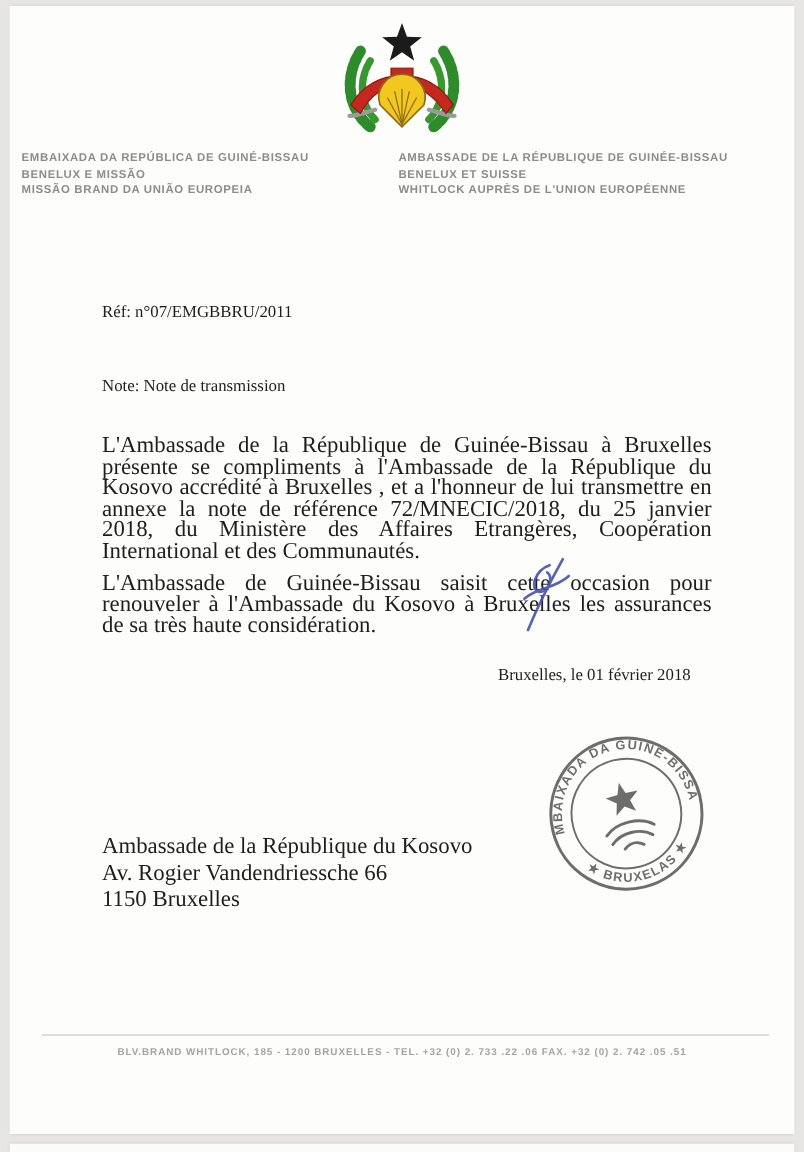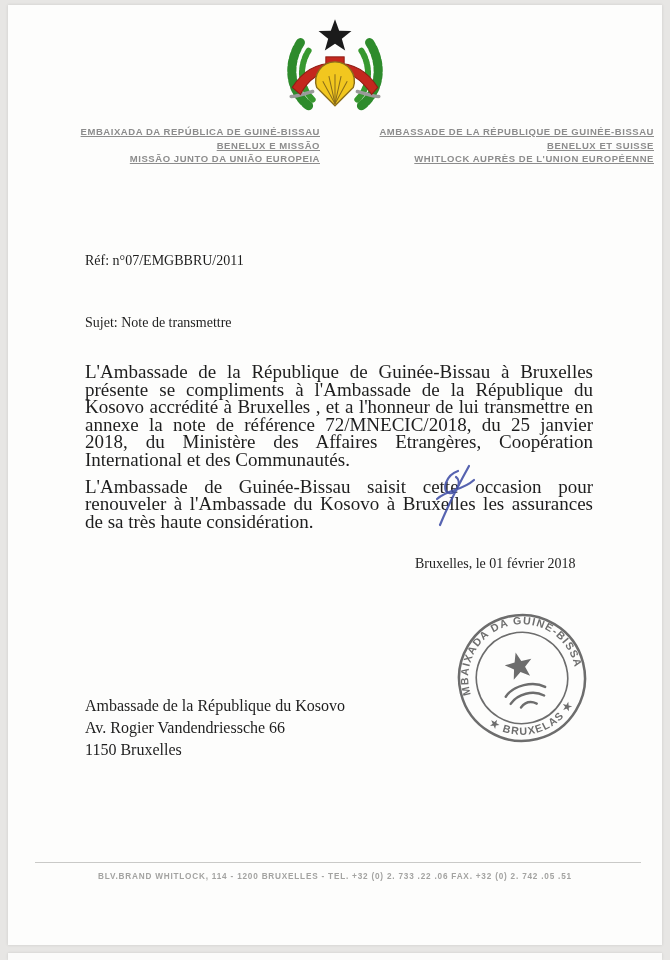--- a/index.html
+++ b/index.html
@@ -11,35 +11,35 @@
   .page{
     position:absolute;left:8px;top:5px;width:654px;height:940px;
     background:#fdfdfc;box-shadow:0 0 3px rgba(0,0,0,.12);
   }
   .next-page-edge{
     position:absolute;left:8px;top:953px;width:654px;height:7px;
     background:#fbfbfa;box-shadow:0 0 3px rgba(0,0,0,.12);
   }
   .emblem{position:absolute;left:270px;top:7px;width:114px;height:106px}
   .hdr{
-    position:absolute;text-align:right;color:#8c8c8c;
-    font-size:9.5px;line-height:13.5px;letter-spacing:.55px;font-weight:600;text-decoration:underline;
+    position:absolute;text-align:left;color:#8c8c8c;
+    font-size:9.5px;line-height:13.5px;letter-spacing:.55px;font-weight:600;
   }
   .hdr-left{left:10px;top:120px;width:302px}
   .hdr-right{left:324px;top:120px;width:322px}
   .serif{font-family:"Liberation Serif",serif;color:#1e1e1e}
   .ref-line{position:absolute;left:77px;top:248px;font-size:14px}
   .subject-line{position:absolute;left:77px;top:310px;font-size:14px}
   .letter-body{position:absolute;left:77px;top:358px;width:508px;font-size:19px;line-height:17.6px;text-align:justify}
   .letter-body p{margin:0}
   .letter-body p + p{margin-top:9px}
   .signature{position:absolute;left:420px;top:458px;width:60px;height:66px}
   .date-line{position:absolute;left:407px;top:551px;font-size:14px}
   .stamp{position:absolute;left:447px;top:606px;width:134px;height:134px;transform:rotate(-14deg);opacity:.82}
-  .recipient{position:absolute;left:77px;top:690px;font-size:16px;line-height:22px}
+  .recipient{position:absolute;left:77px;top:690px;font-size:19px;line-height:22px}
   .footer-rule{position:absolute;left:27px;top:857px;width:606px;border-top:1px solid #c9c9c7;height:0}
   .footer{
     position:absolute;left:0;top:864px;width:654px;text-align:center;
     color:#a3a3a1;font-size:8.2px;line-height:15px;letter-spacing:.8px;font-weight:600;
   }
 </style>
 </head>
 <body>
 
 <div class="page">
@@ -65,30 +65,30 @@
         <path d="M56,90 L50,63"></path>
         <path d="M56,90 L56,61"></path>
       <path d="M56,90 L62,63"></path>
         <path d="M56,90 L68,68"></path>
     </g>
   </svg>
 
   <div class="hdr hdr-left">
     <div>EMBAIXADA DA  REPÚBLICA DE GUINÉ-BISSAU</div>
     <div>BENELUX E MISSÃO</div>
-    <div>MISSÃO JUNTO DA UNIÃO EUROPEIA</div>
+    <div>MISSÃO BRAND DA UNIÃO EUROPEIA</div>
   </div>
   <div class="hdr hdr-right">
     <div>AMBASSADE DE LA RÉPUBLIQUE DE GUINÉE-BISSAU</div>
     <div>BENELUX ET SUISSE</div>
     <div>WHITLOCK AUPRÈS DE L'UNION EUROPÉENNE</div>
   </div>
 
   <div class="serif ref-line">Réf: n°07/EMGBBRU/2011</div>
-  <div class="serif subject-line">Sujet: Note de transmettre</div>
+  <div class="serif subject-line">Note: Note de transmission</div>
 
   <div class="serif letter-body">
     <p>L'Ambassade de la République de Guinée-Bissau à Bruxelles présente se compliments à l'Ambassade de la République du Kosovo accrédité à Bruxelles , et a l'honneur de lui transmettre en annexe la note de référence 72/MNECIC/2018, du 25 janvier 2018, du Ministère des Affaires Etrangères, Coopération International et des Communautés.</p>
     <p>L'Ambassade de Guinée-Bissau saisit cette occasion pour renouveler à l'Ambassade du Kosovo à Bruxelles les assurances de sa très haute considération.</p>
   </div>
 
   <svg class="signature" viewBox="0 0 60 66" aria-hidden="true">
     <g fill="none" stroke="#4553a8" stroke-width="2.2" stroke-linecap="round" opacity="0.9">
       <path d="M30,8 C18,12 13,28 21,30 C29,32 34,18 28,14"></path>
       <path d="M41,3 C31,21 19,45 12,62"></path>
@@ -120,18 +120,18 @@
   </svg>
 
   <div class="serif recipient">
     <div>Ambassade de la République du Kosovo</div>
     <div>Av. Rogier Vandendriessche 66</div>
     <div>1150 Bruxelles</div>
   </div>
 
   <div class="footer-rule"></div>
   <div class="footer">
-    <div>BLV.BRAND WHITLOCK, 114 - 1200 BRUXELLES - TEL.  +32 (0) 2. 733 .22 .06   FAX.  +32 (0) 2. 742 .05 .51</div>
+    <div>BLV.BRAND WHITLOCK, 185 - 1200 BRUXELLES - TEL.  +32 (0) 2. 733 .22 .06   FAX.  +32 (0) 2. 742 .05 .51</div>
   </div>
 
 </div>
 
 <div class="next-page-edge"></div>
 
 </body></html>

